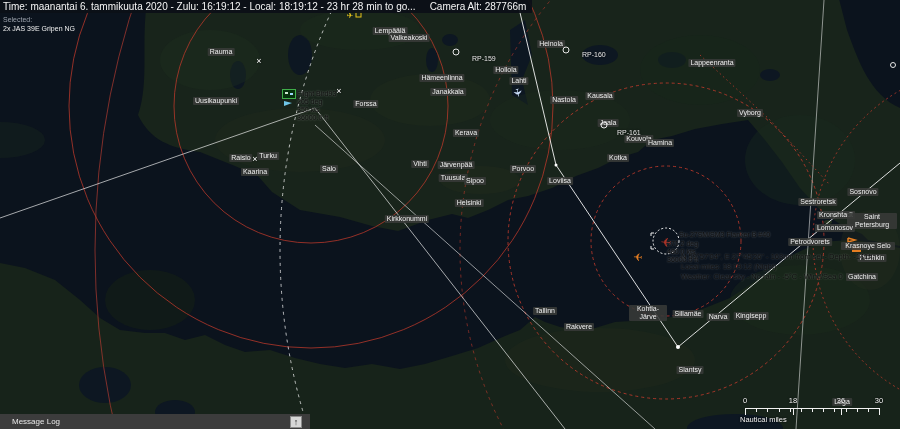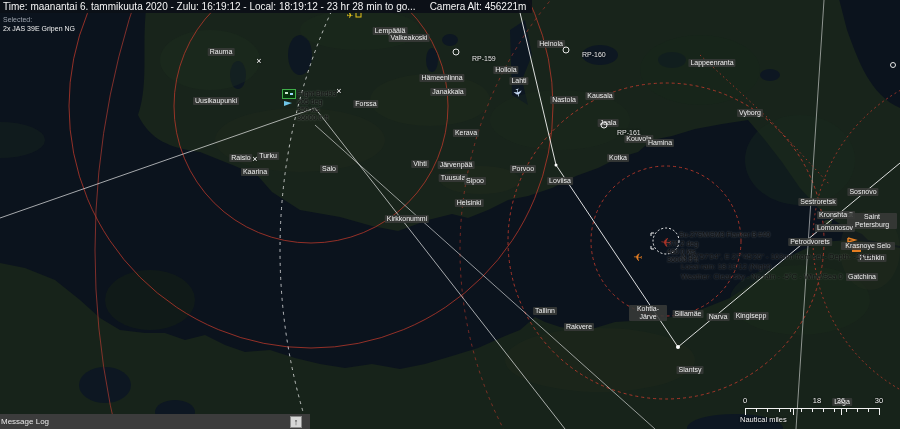--- a/index.html
+++ b/index.html
@@ -25,21 +25,21 @@
   
   #topbar{position:absolute;left:0;top:0;height:13px;z-index:6;background:rgba(12,16,23,.95);
           color:#f5f5f5;font-size:10px;line-height:13px;padding:0 6px 0 3px;white-space:nowrap;}
   #topbar .gap{display:inline-block;width:14px;}
   #selbox{position:absolute;left:3px;top:15px;z-index:6;font-size:7px;line-height:9px;}
   #selbox .lbl{color:#9aa1ab;}
   #selbox .val{color:#f0f0f0;}
   
   #msgbar{position:absolute;left:0;top:414px;width:310px;height:15px;z-index:6;
           background:#3c3c3c;color:#e8e8e8;font-size:8px;line-height:15px;}
-  #msgbar .title{padding-left:1px;}
+  #msgbar .title{padding-left:12px;}
   #msgexpand{position:absolute;right:8px;top:1.5px;width:12px;height:12px;background:#d6d6d6;
           border:1px solid #8a8a8a;color:#222;font-size:9px;line-height:11px;text-align:center;
           box-sizing:border-box;cursor:pointer;}
   
   #scalebar{position:absolute;left:740px;top:394px;width:150px;height:32px;z-index:5;
             color:#f2f2f2;font-size:7.5px;}
   #scalebar .base{position:absolute;height:1px;background:#f2f2f2;top:14px;}
   .stick{position:absolute;width:1px;background:#f2f2f2;top:14px;}
   .snum{position:absolute;top:2px;transform:translateX(-50%);text-shadow:0 0 2px #000;}
   #scalelabel{position:absolute;top:21px;width:150px;text-align:left;text-shadow:0 0 2px #000;}
@@ -163,26 +163,26 @@
     <div>Su-27SM/SM3 Flanker B #40</div>
   </div>
   <div class="datablock" style="left:667px;top:240px;">
     <div>271.2 deg</div>
     <div>480.0 kts</div>
     <div>36000.0 ft</div>
   </div>
 
   <div class="tooltipblock" style="left:681px;top:252px;">
     <div>N 59°57'04", E 27°45'26" - 163nm from sel - Depth: -141ft</div>
-    <div>Local rain: 18:19:12 (Night)</div>
+    <div>Local miles: 18:19:12 (Night)</div>
     <div>Weather: Clear sky - No rain - -5°C - Wind/Sea 0</div>
   </div>
 
   <div id="topbar">
-    <span>Time: maanantai 6. tammikuuta 2020 - Zulu: 16:19:12 - Local: 18:19:12 - 23 hr 28 min to go...</span><span class="gap"></span><span>Camera Alt: 456221m</span>
+    <span>Time: maanantai 6. tammikuuta 2020 - Zulu: 16:19:12 - Local: 18:19:12 - 23 hr 28 min to go...</span><span class="gap"></span><span>Camera Alt: 287766m</span>
   </div>
 
   <div id="selbox">
     <div class="lbl">Selected:</div>
     <div class="val">2x JAS 39E Gripen NG</div>
   </div>
 
   <div id="msgbar">
     <span class="title">Message Log</span>
     <div id="msgexpand">↑</div>
@@ -200,21 +200,21 @@
       <div class="stick" style="left: 72px; height: 4px;"></div>
       <div class="stick" style="left: 83.1667px; height: 4px;"></div>
       <div class="stick" style="left: 94.3333px; height: 4px;"></div>
       <div class="stick" style="left: 105.5px; height: 4px;"></div>
       <div class="stick" style="left: 116.667px; height: 4px;"></div>
       <div class="stick" style="left: 127.833px; height: 4px;"></div>
       <div class="stick" style="left: 139px; height: 4px;"></div>
       <div class="stick" style="left: 5px; height: 7px;"></div>
       <div class="snum" style="left: 5px;">0</div>
       <div class="stick" style="left: 53px; height: 7px;"></div>
-      <div class="snum" style="left: 53px; margin-left: 24px;">18</div>
+      <div class="snum" style="left: 53px;">18</div>
       <div class="stick" style="left: 101px; height: 7px;"></div>
       <div class="snum" style="left: 101px;">36</div>
       <div class="stick" style="left: 139px; height: 7px;"></div>
       <div class="snum" style="left: 139px;">30</div>
     </div>
 
 <div class="plabel" style="left: 221px; top: 52px;">Rauma</div>
     <div class="plabel" style="left: 216px; top: 101px;">Uusikaupunki</div>
     <div class="plabel" style="left: 241px; top: 158px;">Raisio</div>
     <div class="plabel" style="left: 268px; top: 156px;">Turku</div>

